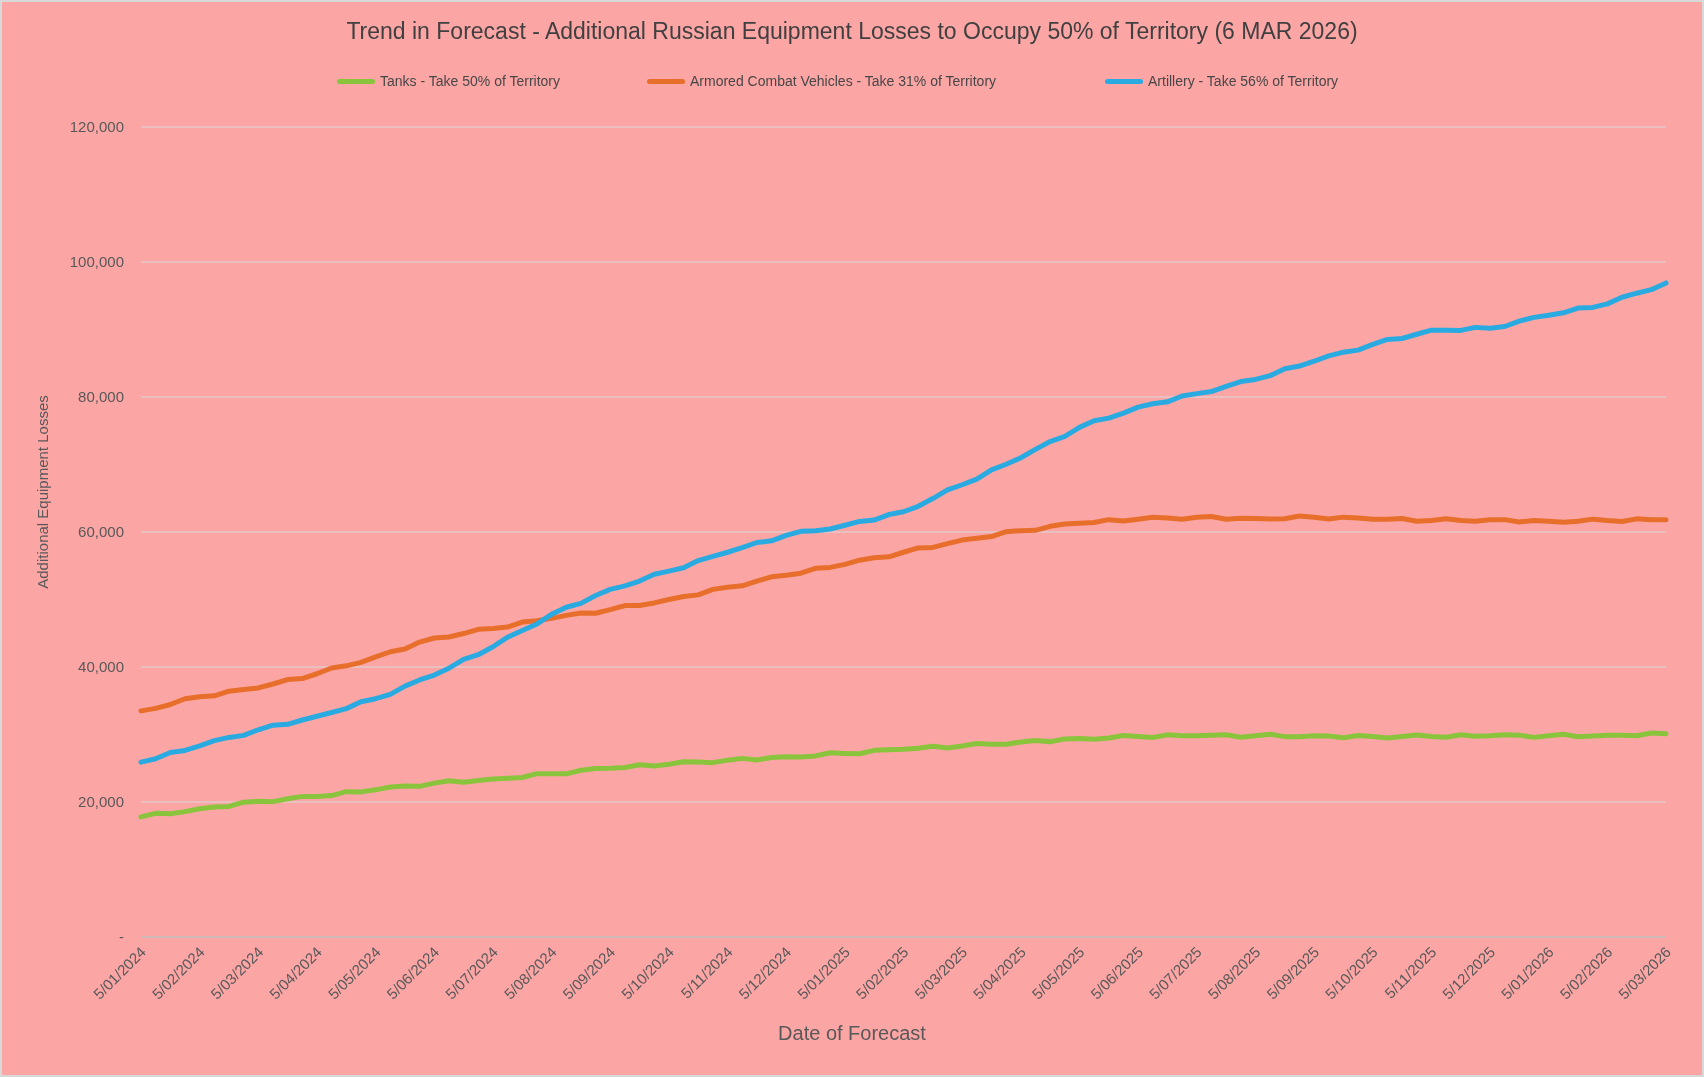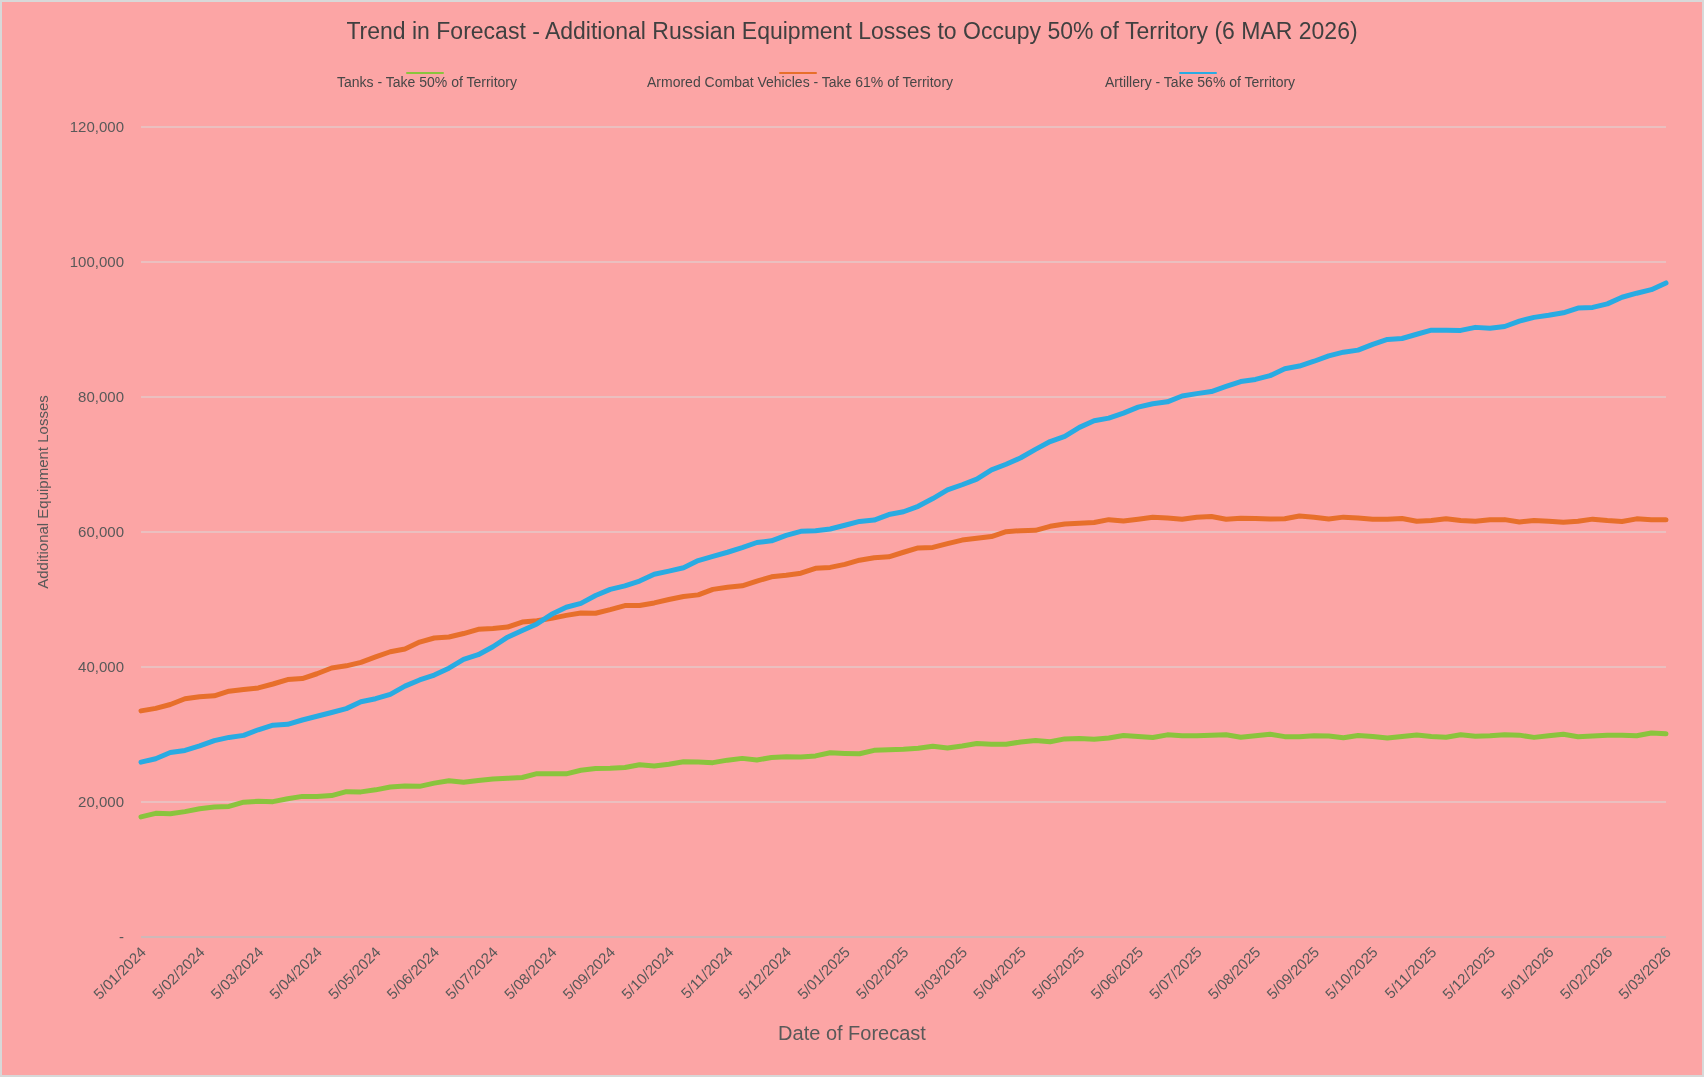--- a/index.html
+++ b/index.html
@@ -14,21 +14,21 @@
   }
   .chart-title{
     position:absolute;top:16px;left:0;width:100%;
     text-align:center;
     font-size:23px;color:#404040;
     letter-spacing:0px;
   }
   .legend-item{
     position:absolute;top:70px;height:18px;
     display:flex;align-items:center;
-    font-size:14px;color:#474747;white-space:nowrap;flex-direction:column;
+    font-size:14px;color:#474747;white-space:nowrap;
   }
   .legend-swatch{
     display:inline-block;width:38px;height:5px;border-radius:3px;margin-right:5px;
   }
   .y-axis-title{
     position:absolute;left:40px;top:490px;
     transform:translate(-50%,-50%) rotate(-90deg);
     white-space:nowrap;
     font-size:15px;color:#595959;
   }
@@ -47,21 +47,21 @@
 
   <div class="chart-title">Trend in Forecast - Additional Russian Equipment Losses to Occupy 50% of Territory (6 MAR 2026)</div>
 
   <div class="legend-item" style="left:335px">
     <span class="legend-swatch" style="background: rgb(138, 196, 61);"></span>
     <span>Tanks - Take 50% of Territory</span>
   </div>
 
   <div class="legend-item" style="left:645px">
     <span class="legend-swatch" style="background: rgb(231, 111, 43);"></span>
-    <span>Armored Combat Vehicles - Take 61% of Territory</span>
+    <span>Armored Combat Vehicles - Take 31% of Territory</span>
   </div>
 
   <div class="legend-item" style="left:1103px">
     <span class="legend-swatch" style="background: rgb(41, 171, 226);"></span>
     <span>Artillery - Take 56% of Territory</span>
   </div>
 
   <svg id="plot-svg" width="1704" height="1077">
       <line x1="139" y1="125" x2="1664" y2="125" stroke="#D9D9D9" stroke-width="1"></line>
       <text x="122" y="130" text-anchor="end" font-size="15" fill="#595959">120,000</text>

